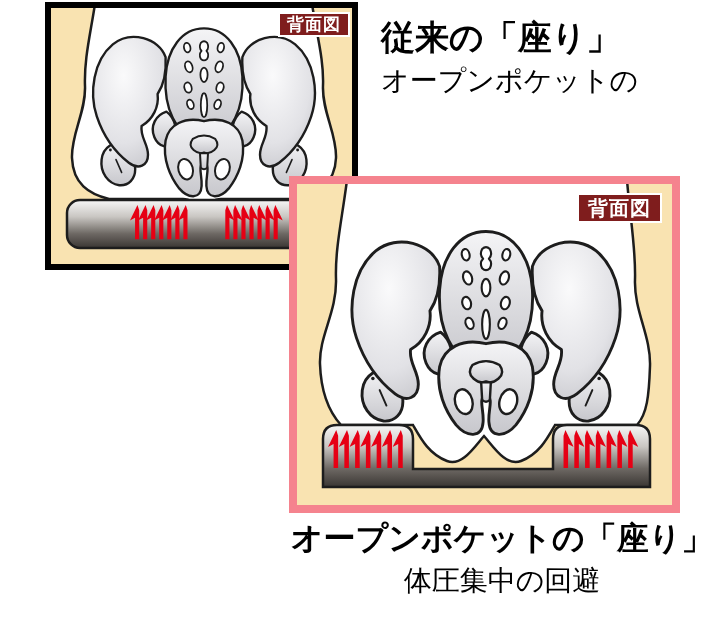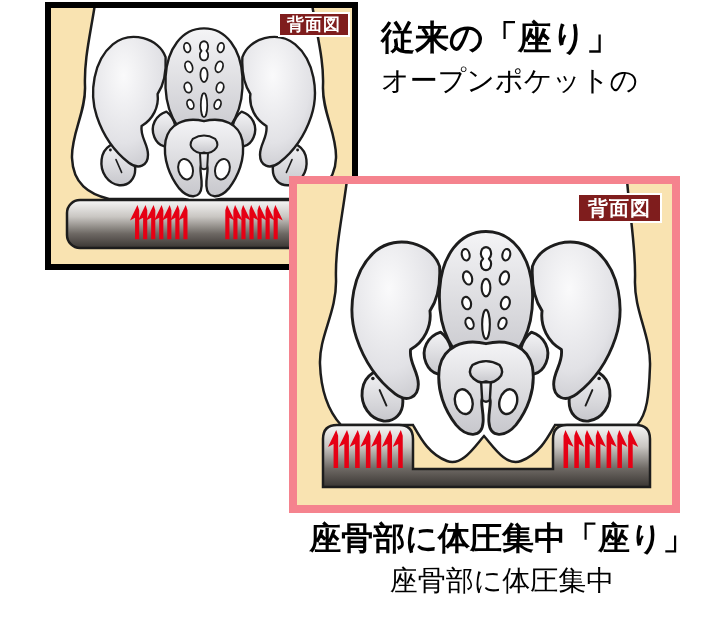--- a/index.html
+++ b/index.html
@@ -157,17 +157,17 @@
           <use href="#arrowR" xlink:href="#arrowR" x="25.5" y="0" width="10" height="30"></use>
           <use href="#arrowR" xlink:href="#arrowR" x="34" y="0" width="10" height="30"></use>
           <use href="#arrowR" xlink:href="#arrowR" x="42.5" y="0" width="10" height="30"></use>
           <use href="#arrowR" xlink:href="#arrowR" x="51" y="0" width="10" height="30"></use>
         </g>
     </svg>
     <div class="corner-label l2">背面図</div>
   </div>
 
   <div class="caption caption2">
-    <div class="cap-title">座骨部に体圧集中「座り」</div>
-    <div class="cap-sub">座骨部に体圧集中</div>
+    <div class="cap-title">オープンポケットの「座り」</div>
+    <div class="cap-sub">体圧集中の回避</div>
   </div>
 
 </div>
 
 </body></html>

